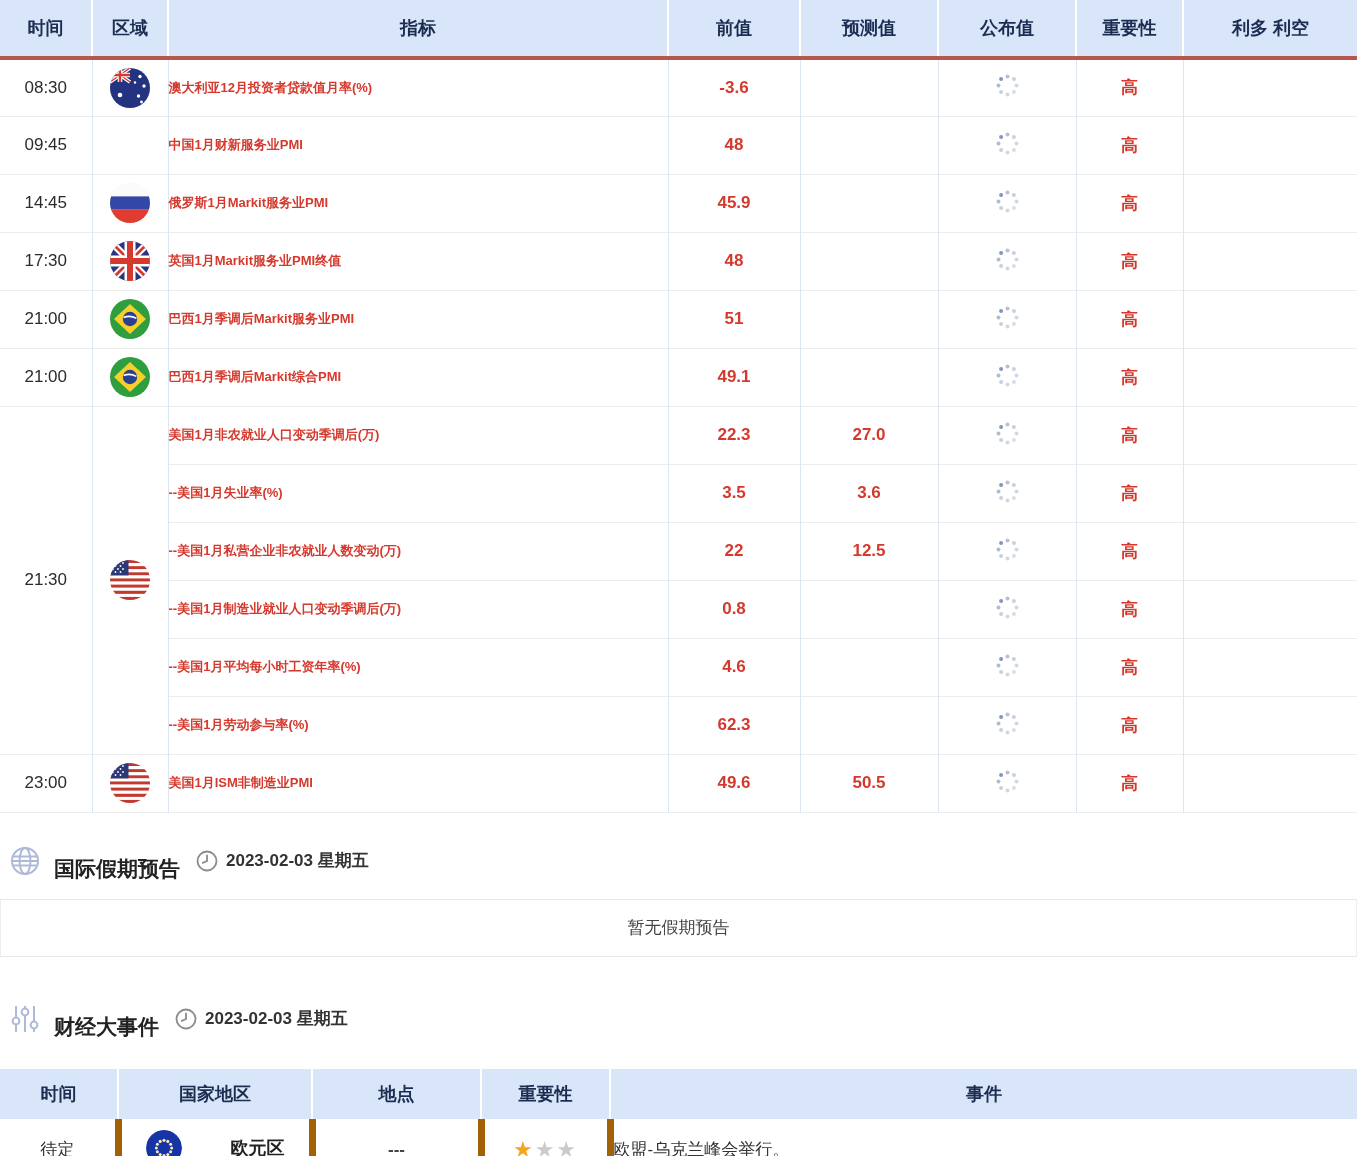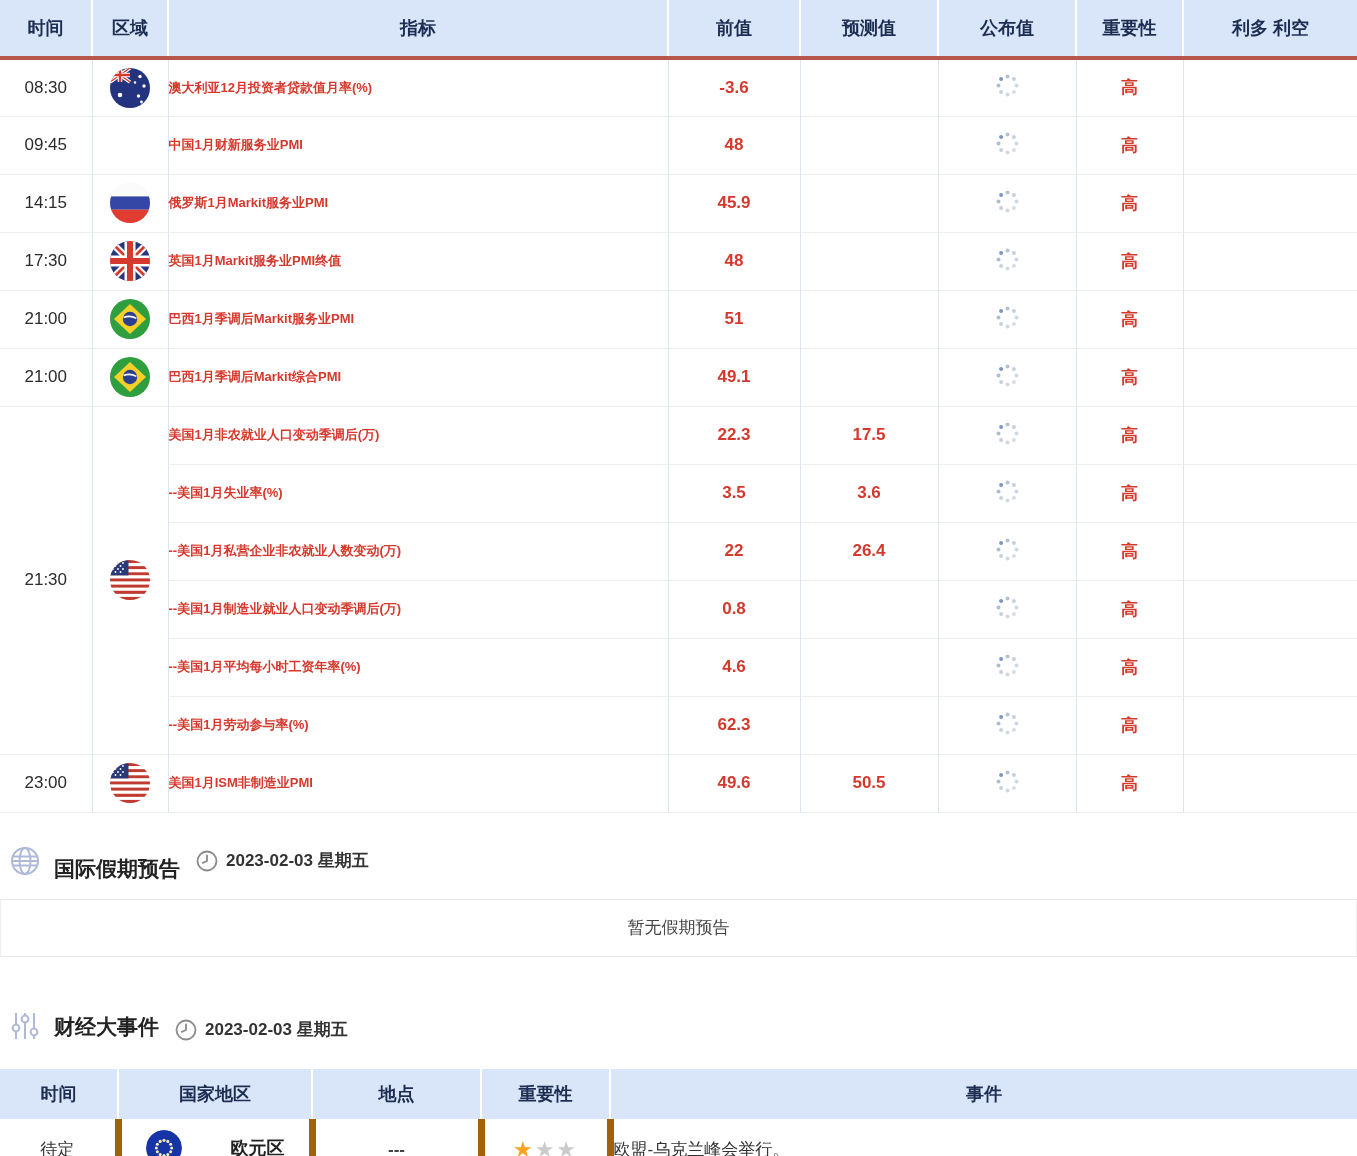--- a/index.html
+++ b/index.html
@@ -79,21 +79,21 @@
   }
 
   
   .section-header {
     display: flex;
     align-items: center;
     margin: 0;
     padding-left: 10px;
   }
   .holiday-header { margin-top: 26px; }
-  .events-header { margin-top: 40px; align-items: flex-end; }
+  .events-header { margin-top: 40px; }
   .sec-icon { flex: 0 0 auto; display: inline-flex; }
   .sec-title { font-size: 21px; font-weight: bold; color: #222; margin: 16px 16px 0 14px; }
   .clock-icon { display: inline-flex; margin-right: 8px; }
   .sec-date { font-size: 17px; font-weight: bold; color: #333; }
 
   .empty-box {
     margin-top: 16px;
     height: 58px;
     border-top: 1px solid #e6e6e6;
     border-bottom: 1px solid #e6e6e6;
@@ -189,21 +189,21 @@
         <td class="time">09:45</td>
         <td class="region"></td>
         <td class="indicator">中国1月财新服务业PMI</td>
         <td class="val">48</td>
         <td class="val"></td>
         <td class="pub"><span class="spinner"></span></td>
         <td class="imp">高</td>
         <td class="sent"></td>
       </tr>
       <tr>
-        <td class="time">14:15</td>
+        <td class="time">14:45</td>
         <td class="region"><span class="flag"><svg width="40" height="40" viewBox="0 0 40 40">
       <rect width="40" height="13.4" fill="#fbfbfb"></rect>
       <rect y="13.4" width="40" height="13.3" fill="#3446a6"></rect>
       <rect y="26.7" width="40" height="13.3" fill="#e13c31"></rect>
     </svg></span></td>
         <td class="indicator">俄罗斯1月Markit服务业PMI</td>
         <td class="val">45.9</td>
         <td class="val"></td>
         <td class="pub"><span class="spinner"></span></td>
         <td class="imp">高</td>
@@ -278,37 +278,37 @@
               <circle cx="5.5" cy="6" r="0.9" fill="#fff"></circle>
               <circle cx="10.5" cy="6" r="0.9" fill="#fff"></circle>
               <circle cx="3" cy="9" r="0.9" fill="#fff"></circle>
               <circle cx="8" cy="9" r="0.9" fill="#fff"></circle>
               <circle cx="13" cy="9" r="0.9" fill="#fff"></circle>
               <circle cx="5.5" cy="12" r="0.9" fill="#fff"></circle>
               <circle cx="10.5" cy="12" r="0.9" fill="#fff"></circle>
     </svg></span></td>
         <td class="indicator">美国1月非农就业人口变动季调后(万)</td>
         <td class="val">22.3</td>
-        <td class="val">17.5</td>
+        <td class="val">27.0</td>
         <td class="pub"><span class="spinner"></span></td>
         <td class="imp">高</td>
         <td class="sent"></td>
       </tr>
       <tr>
         <td class="indicator">--美国1月失业率(%)</td>
         <td class="val">3.5</td>
         <td class="val">3.6</td>
         <td class="pub"><span class="spinner"></span></td>
         <td class="imp">高</td>
         <td class="sent"></td>
       </tr>
       <tr>
         <td class="indicator">--美国1月私营企业非农就业人数变动(万)</td>
         <td class="val">22</td>
-        <td class="val">26.4</td>
+        <td class="val">12.5</td>
         <td class="pub"><span class="spinner"></span></td>
         <td class="imp">高</td>
         <td class="sent"></td>
       </tr>
       <tr>
         <td class="indicator">--美国1月制造业就业人口变动季调后(万)</td>
         <td class="val">0.8</td>
         <td class="val"></td>
         <td class="pub"><span class="spinner"></span></td>
         <td class="imp">高</td>

